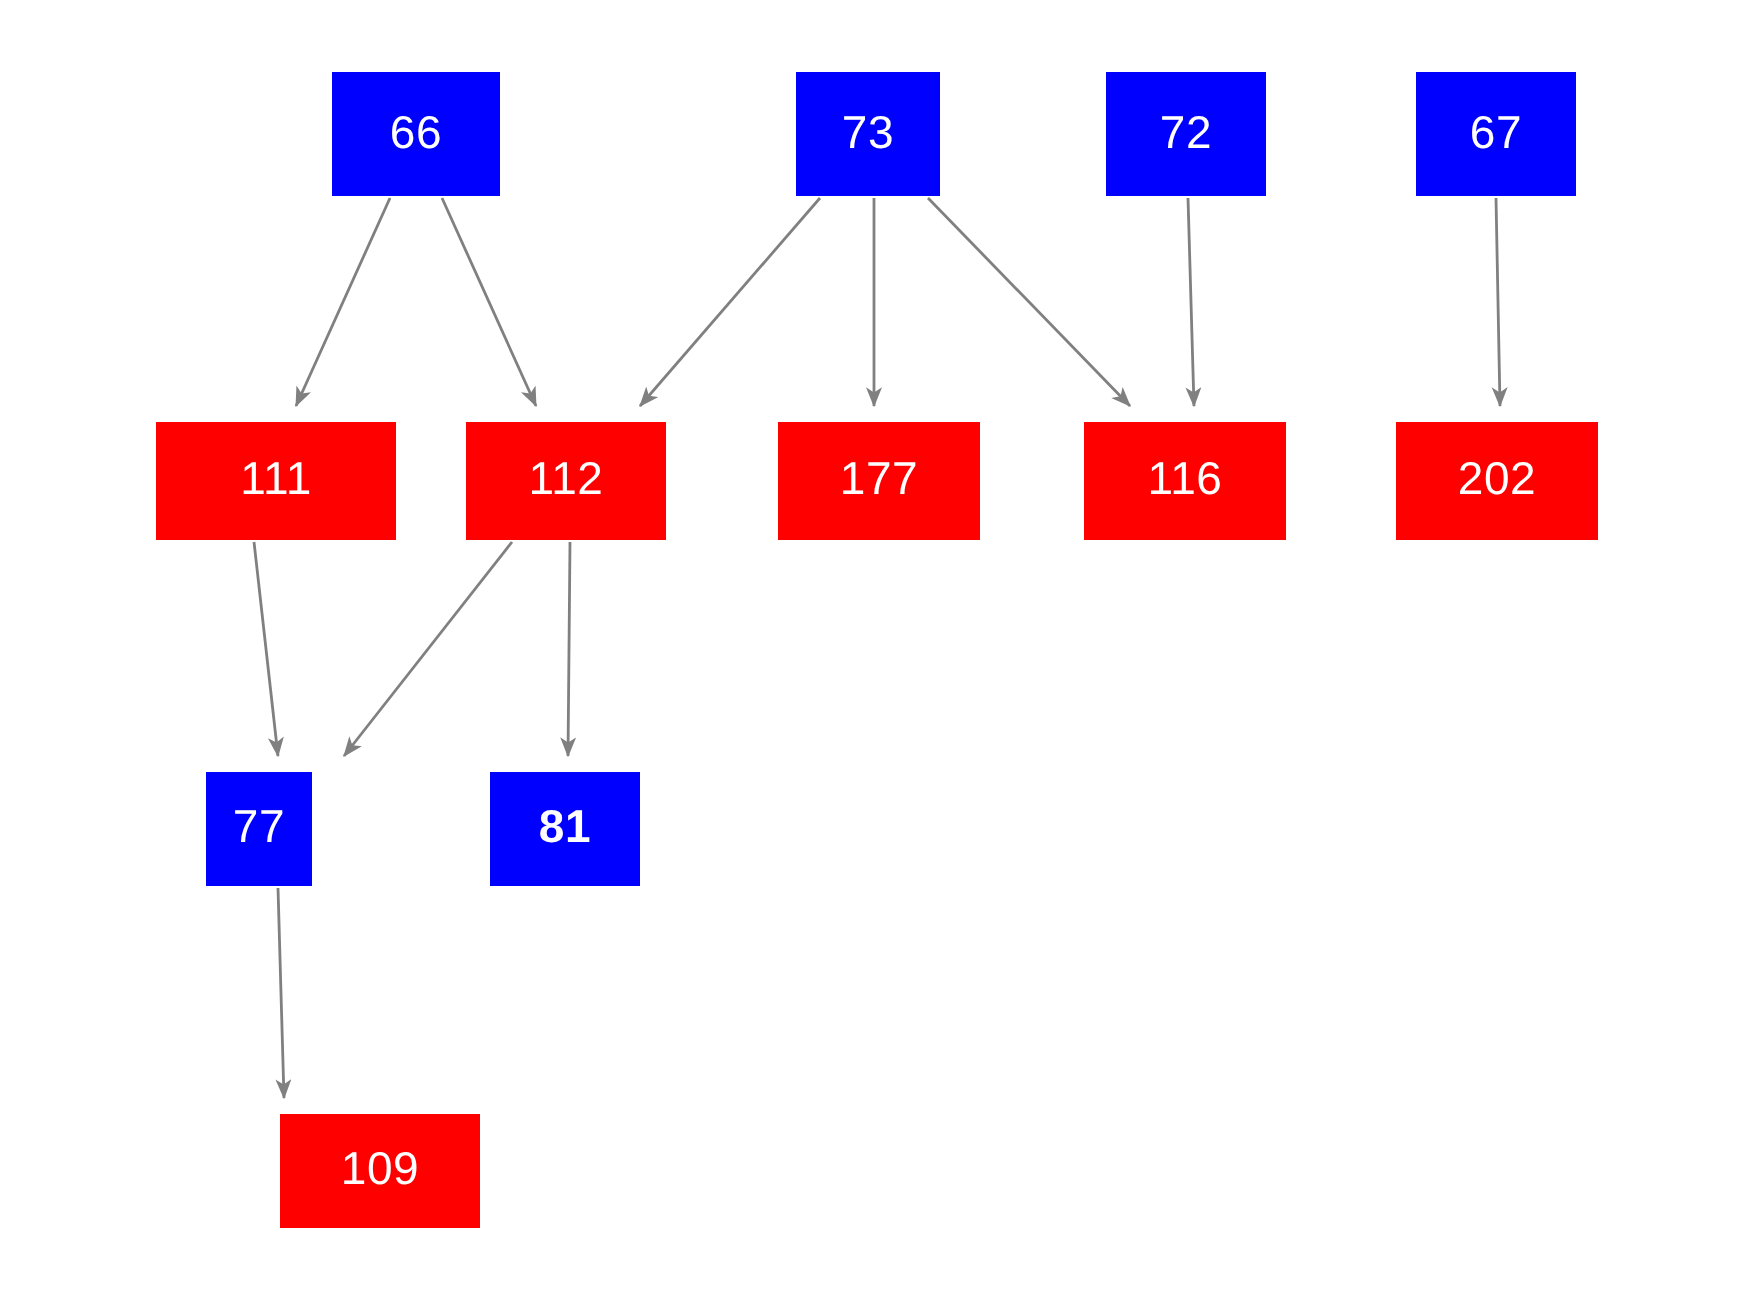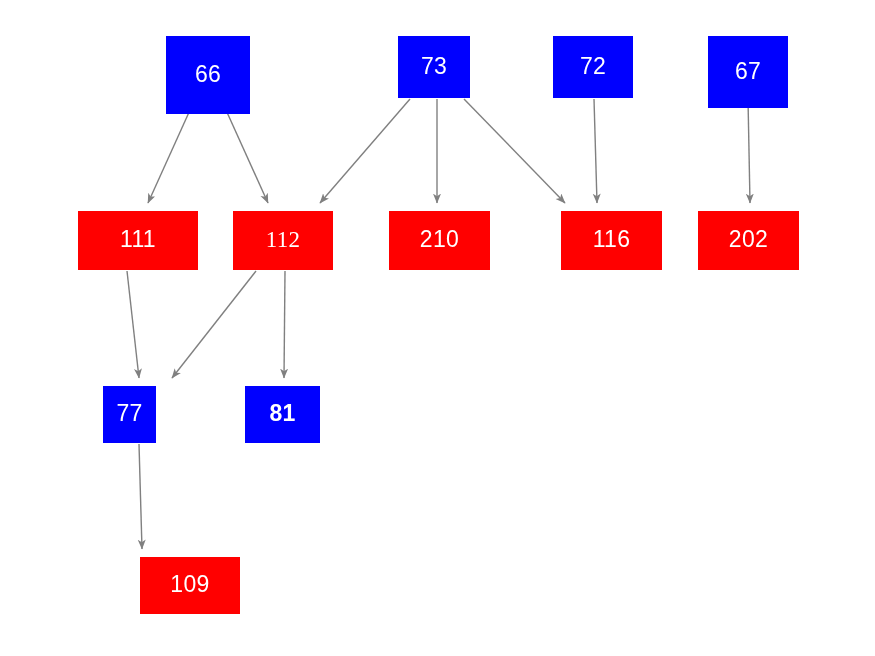--- a/index.html
+++ b/index.html
@@ -66,42 +66,42 @@
         <line x1="594" y1="99" x2="597" y2="203" stroke="#808080" stroke-width="1.4" marker-end="url(#arrowhead)"></line>
         <line x1="748" y1="99" x2="750" y2="203" stroke="#808080" stroke-width="1.4" marker-end="url(#arrowhead)"></line>
         <line x1="127" y1="271" x2="139" y2="378" stroke="#808080" stroke-width="1.4" marker-end="url(#arrowhead)"></line>
         <line x1="256" y1="271" x2="172" y2="378" stroke="#808080" stroke-width="1.4" marker-end="url(#arrowhead)"></line>
         <line x1="285" y1="271" x2="284" y2="378" stroke="#808080" stroke-width="1.4" marker-end="url(#arrowhead)"></line>
         <line x1="139" y1="444" x2="142" y2="549" stroke="#808080" stroke-width="1.4" marker-end="url(#arrowhead)"></line>
       </g>
   </svg>
 
   <div id="nodes-group">
-      <div class="node blue" style="left: 166px; top: 36px; width: 84px; height: 78px;">
+      <div class="node blue" style="left: 166px; top: 36px; width: 84px; height: 62px;">
         <span class="node-label">66</span>
       </div>
       <div class="node blue" style="left: 398px; top: 36px; width: 72px; height: 62px; align-items: center;">
         <span class="node-label">73</span>
       </div>
       <div class="node blue" style="left: 553px; top: 36px; width: 80px; height: 62px;">
         <span class="node-label">72</span>
       </div>
-      <div class="node blue" style="left: 708px; top: 36px; width: 80px; height: 72px;">
+      <div class="node blue" style="left: 708px; top: 36px; width: 80px; height: 62px;">
         <span class="node-label">67</span>
       </div>
       <div class="node red" style="left: 78px; top: 211px; width: 120px; height: 59px;">
         <span class="node-label">111</span>
       </div>
-      <div class="node red" style="left: 233px; top: 211px; width: 100px; height: 59px; font-family: Liberation Serif, serif;">
+      <div class="node red" style="left: 233px; top: 211px; width: 100px; height: 59px;">
         <span class="node-label">112</span>
       </div>
       <div class="node red" style="left: 389px; top: 211px; width: 101px; height: 59px;">
-        <span class="node-label">210</span>
+        <span class="node-label">177</span>
       </div>
-      <div class="node red" style="left: 561px; top: 211px; width: 101px; height: 59px;">
+      <div class="node red" style="left: 542px; top: 211px; width: 101px; height: 59px;">
         <span class="node-label">116</span>
       </div>
       <div class="node red" style="left: 698px; top: 211px; width: 101px; height: 59px;">
         <span class="node-label">202</span>
       </div>
       <div class="node blue" style="left: 103px; top: 386px; width: 53px; height: 57px;">
         <span class="node-label">77</span>
       </div>
       <div class="node blue" style="left: 245px; top: 386px; width: 75px; height: 57px; font-weight: bold;">
         <span class="node-label">81</span>

